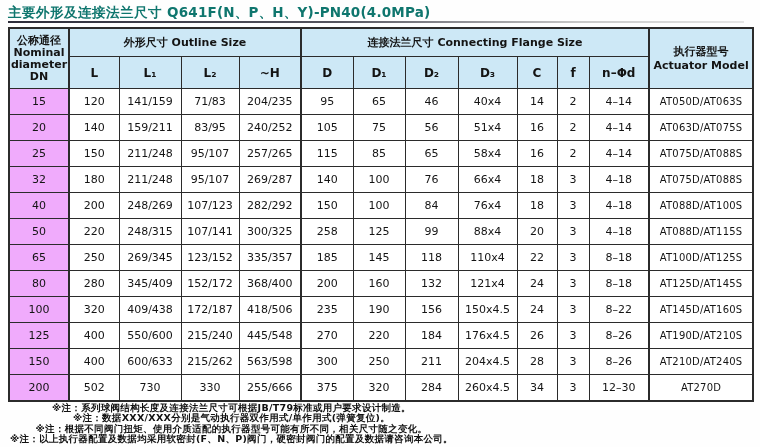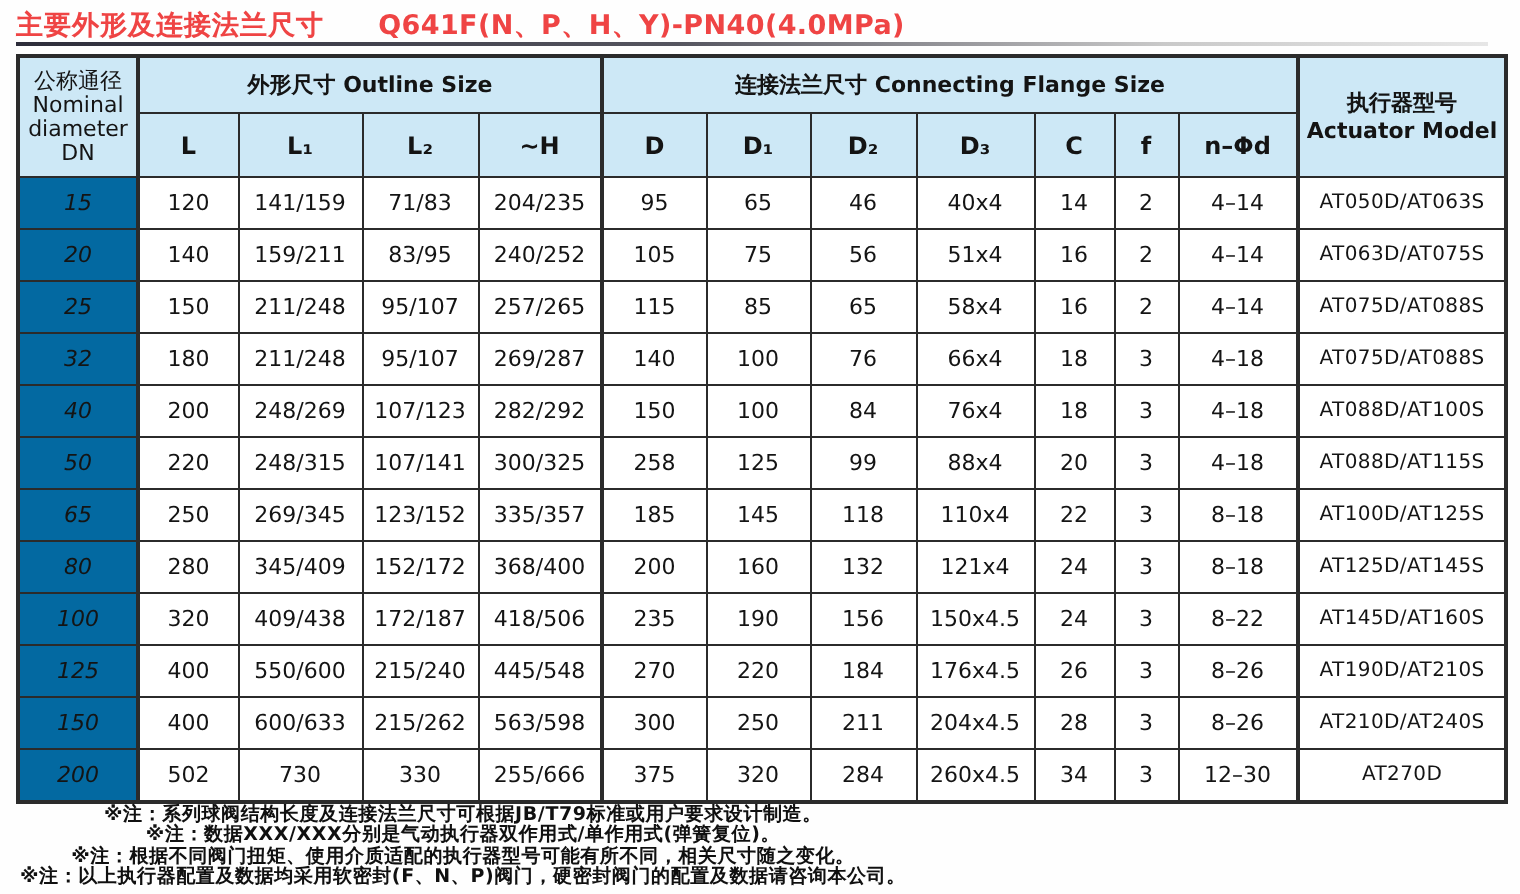--- a/index.html
+++ b/index.html
@@ -7,23 +7,23 @@
     width:760px; height:447px;
     background:#ffffff;
     font-family:"DejaVu Sans","Liberation Sans",sans-serif;
     -webkit-font-smoothing:antialiased;
   }
   .page { position:relative; width:760px; height:447px; background:#fefefe; overflow:hidden; }
 
   
   .title-bar { position:absolute; left:8px; top:2px; height:19px; white-space:nowrap; }
   .title-zh, .title-model {
-    font-size:13.5px; font-weight:bold; color:#ef4444; letter-spacing:0.5px;
-  }
-  .title-model { margin-left:22px; letter-spacing:0.2px; }
+    font-size:13.5px; font-weight:bold; color:#0f766e; letter-spacing:0.5px;
+  }
+  .title-model { letter-spacing:0.2px; }
   .title-rule {
     position:absolute; left:8px; top:21px; width:736px; height:2px;
     background:linear-gradient(to right,#2d2d3a 0%,#55555f 45%,#c9c9c9 78%,#e6e6e6 100%);
   }
 
   
   table.spec {
     position:absolute; left:8px; top:27px; width:744px;
     border-collapse:collapse; table-layout:fixed;
     border:2px solid #2b2b2b;
@@ -33,26 +33,26 @@
     text-align:center; vertical-align:middle;
     padding:0; overflow:hidden;
     color:#141414;
   }
   .thick-left { border-left:2px solid #2b2b2b !important; }
 
   thead th { background:#cde8f6; font-weight:bold; }
   tr.group-row th { height:27px; font-size:11px; }
   tr.sub-row th   { height:31px; font-size:12px; }
   th.dn-head {
-    font-size:10.5px; line-height:12px; white-space:pre-line; font-weight:normal;
+    font-size:10.5px; line-height:12px; white-space:pre-line; font-weight:bold;
   }
   th.actuator-head { font-size:11px; line-height:14px; white-space:pre-line; }
 
   tbody td { height:25px; font-size:11px; background:#ffffff; }
-  tbody td.dn-cell { background:#0369a1;font-style:italic; }
+  tbody td.dn-cell { background:#f0abfc; }
   tbody td.actuator-cell { font-size:10px; letter-spacing:0.2px; }
 
   
   .notes { position:absolute; left:10px; top:403px;text-align:center; }
   .note-line {
     font-size:9.5px; line-height:10.3px; font-weight:bold; color:#101010;
     white-space:nowrap; letter-spacing:0.3px;
   }
 </style>
 </head>

